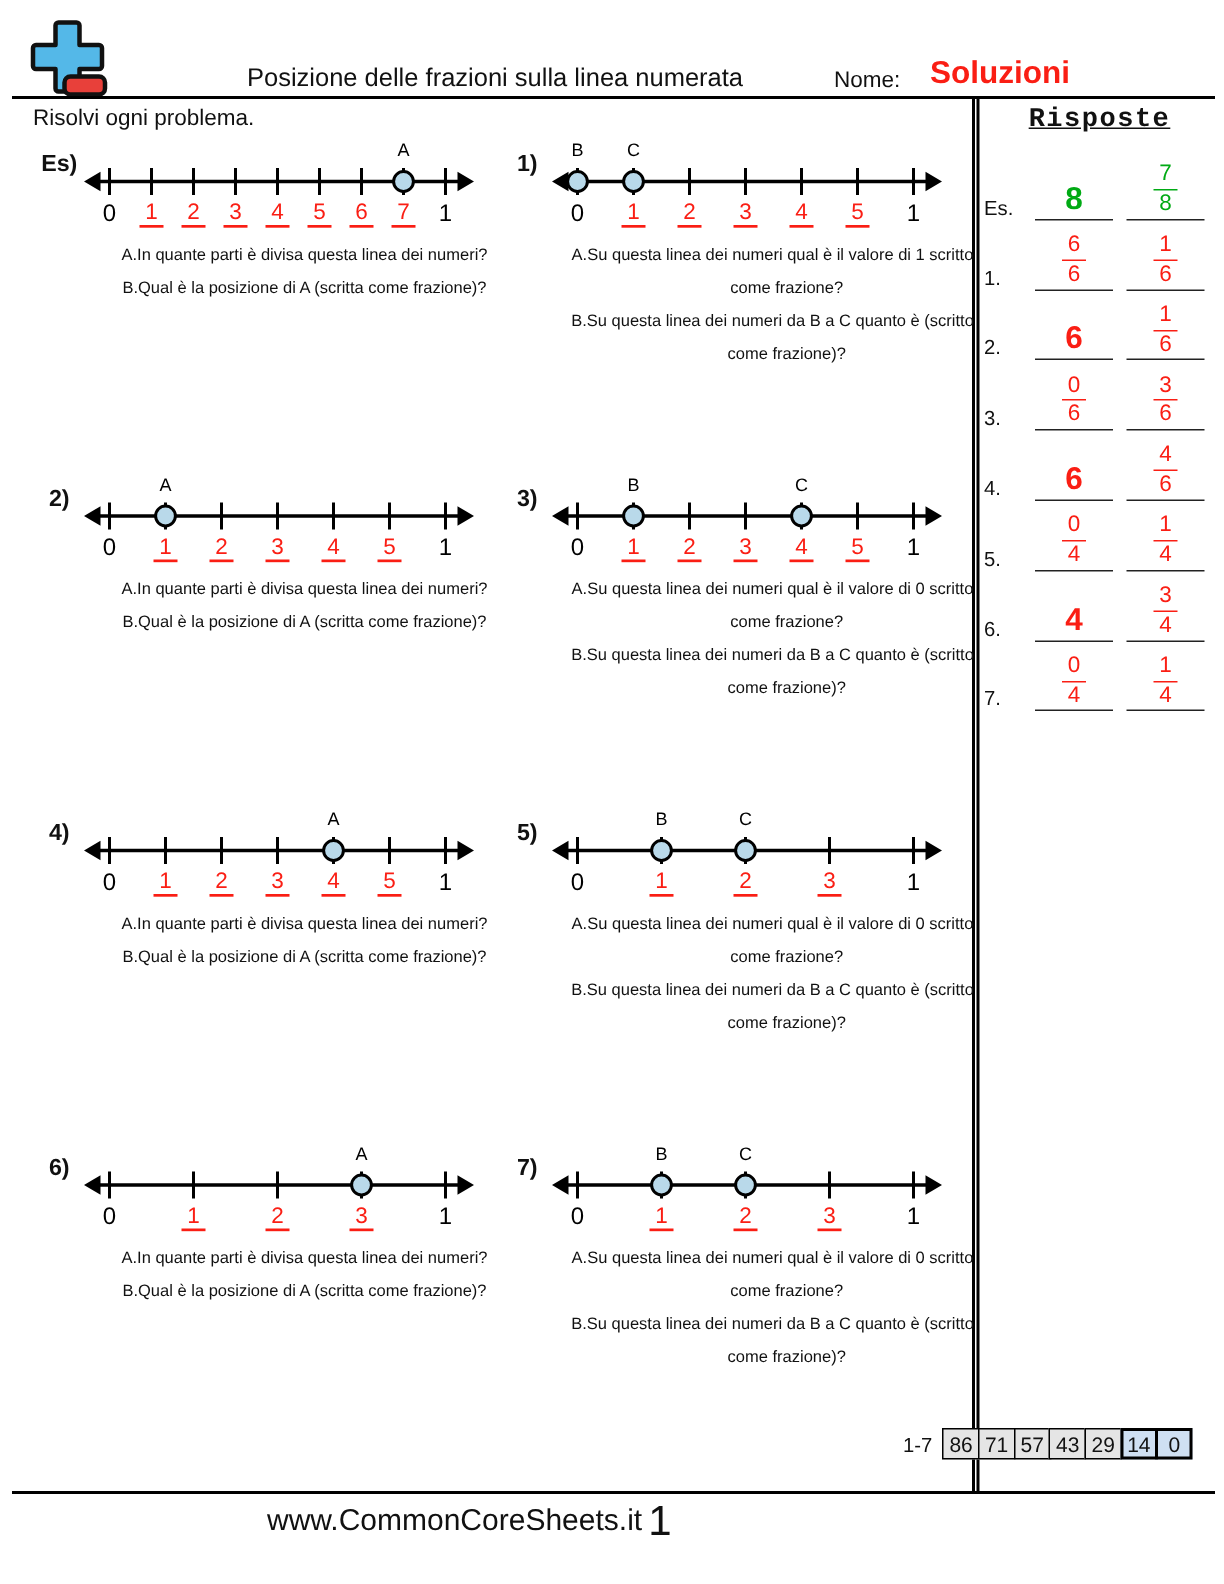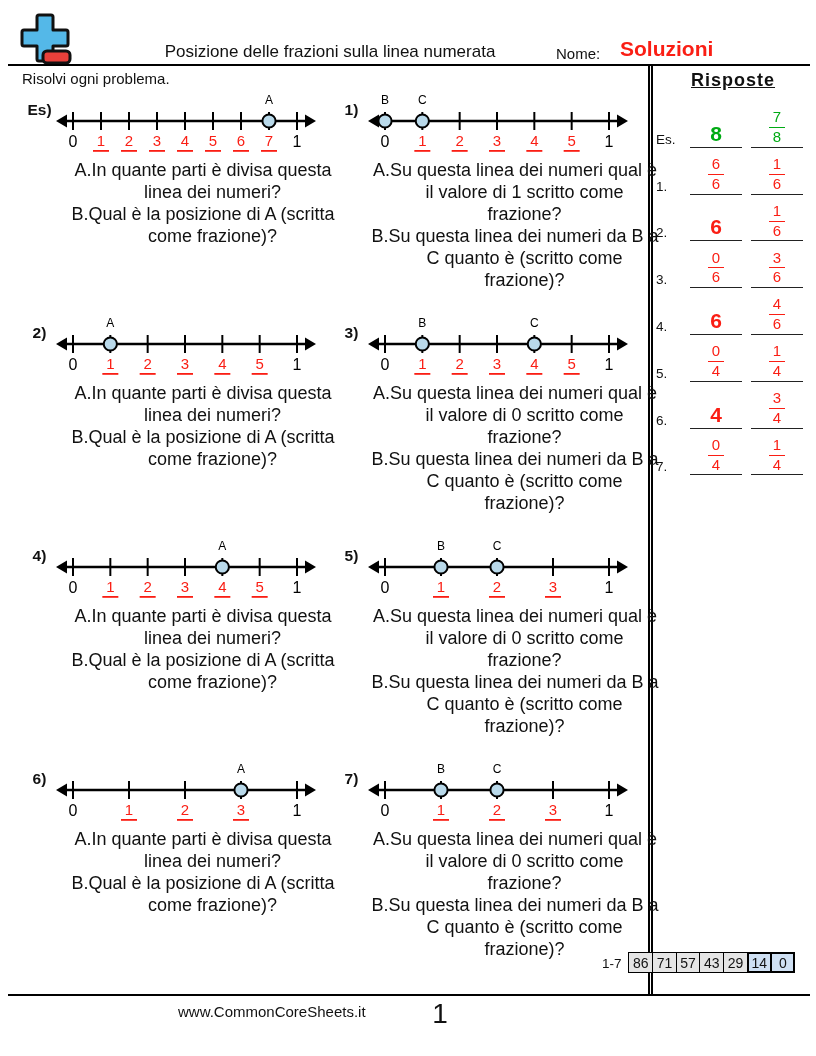--- a/index.html
+++ b/index.html
@@ -19,46 +19,46 @@
   .sep { position:absolute; left:648px; top:66px; height:928px; width:5px;
          border-left:2px solid #000; border-right:2px solid #000; }
 
   
   .problems { position:absolute; left:24px; top:94px; width:624px;
               display:grid; grid-template-columns:312px 312px;text-align:center; }
   .problem { display:flex; height:223px; }
   .p-label { flex:none; width:31px; font-weight:700; font-size:15.5px; padding-top:7px; }
   .p-body { flex:1; }
   .numberline { display:block; }
-  .questions { width:296px; font-size:18px; line-height:22px; margin-top:1px; }
+  .questions { width:296px; font-size:11px; line-height:22px; margin-top:1px; }
   .q { padding-left:19px; text-indent:-19px; }
   .nl-end { font-size:16px; fill:#000; }
   .nl-red { font-size:15px; fill:var(--red); }
   .nl-letter { font-size:12px; fill:#000; }
 
   
   .answers { position:absolute; left:656px; top:70px; width:154px; }
-  .answers-title { text-align:center; font-weight:700; font-size:18px; text-decoration:underline; letter-spacing:1px; }
+  .answers-title { text-align:center; font-weight:700; font-size:18px; text-decoration:underline; letter-spacing:1px;font-family:Liberation Mono, monospace; }
   .ans-rows { margin-top:10px; }
   .ans-row { height:46.8px; display:flex; align-items:flex-end; gap:9px; }
   .ans-label { flex:none; width:25px; font-size:13.5px; padding-bottom:1px; }
   .blank { flex:none; width:52px; border-bottom:1.8px solid #222;
            display:flex; justify-content:center; align-items:flex-end; min-height:12px; }
   .whole { font-weight:700; font-size:21px; line-height:1; padding-bottom:3px; }
   .frac { display:inline-flex; flex-direction:column; align-items:center; font-size:15px; line-height:1.12; padding-bottom:1px; }
   .fnum { padding:0 4px 1px; border-bottom:1.7px solid currentColor; }
   .fden { padding-top:1px; }
   .green { color:var(--green); }
   .red { color:var(--red); }
 
   
   .footer-rule { position:absolute; left:8px; right:6px; top:994px; border-top:2.5px solid #000; }
   .brand { position:absolute; left:18px; top:999px; background:#000; border-radius:9px; padding:5px 6px; }
   .brand-pill { display:block; background:#fff; color:#000; border-radius:999px; font-weight:700; font-size:20px; padding:3px 14px; }
-  .url { position:absolute; left:178px; top:1003px; font-size:15px; }
+  .url { position:absolute; left:178px; top:1003px; font-size:20px; }
   .pagenum { position:absolute; left:380px; top:998px; width:120px; text-align:center; font-size:28px; }
   .score { position:absolute; left:602px; top:952px; display:flex; align-items:flex-start; }
   .score-label { font-size:13.5px; margin-right:8px; padding-top:4px; }
   .score-cells { display:flex; }
   .score-cell { width:25px; height:21px; border:1.3px solid #000; margin-left:-1.3px;
                 display:flex; align-items:center; justify-content:center; font-size:14px; background:#e5e5e5; }
   .score-cell.hl { background:var(--hl); border-width:2.2px; position:relative; z-index:1; }
 </style>
 </head>
 <body>

